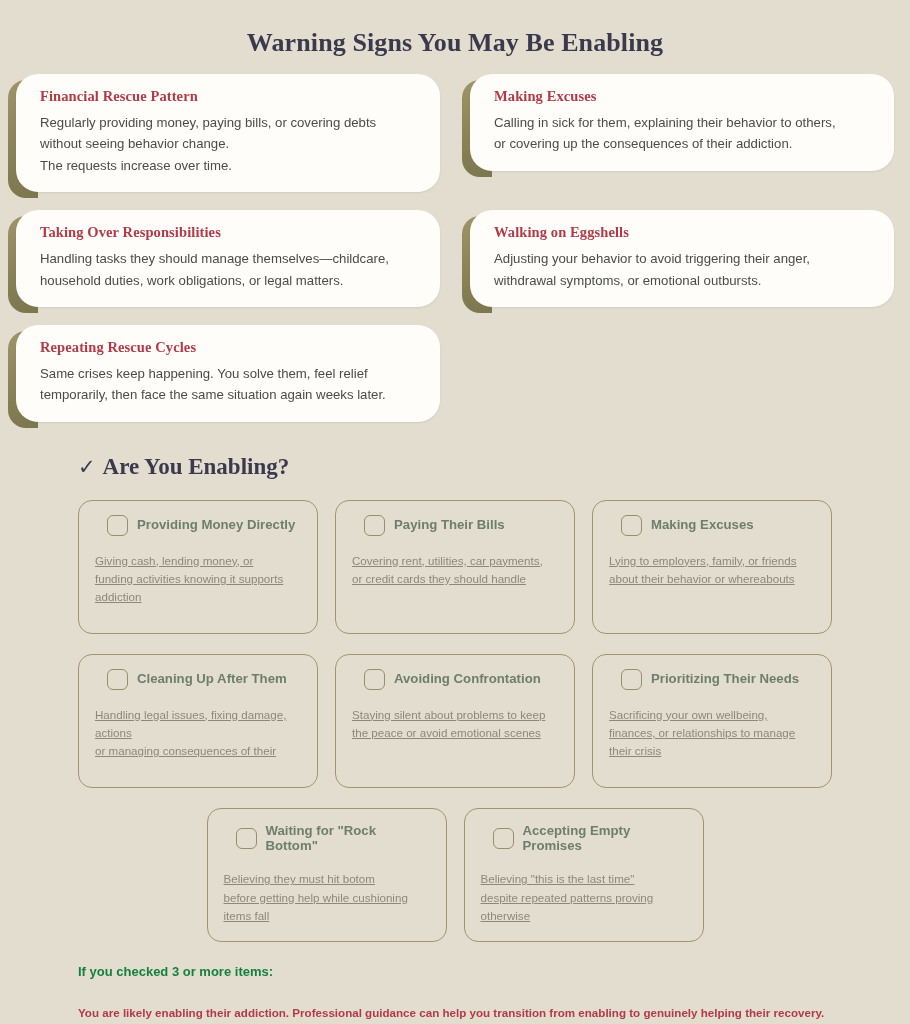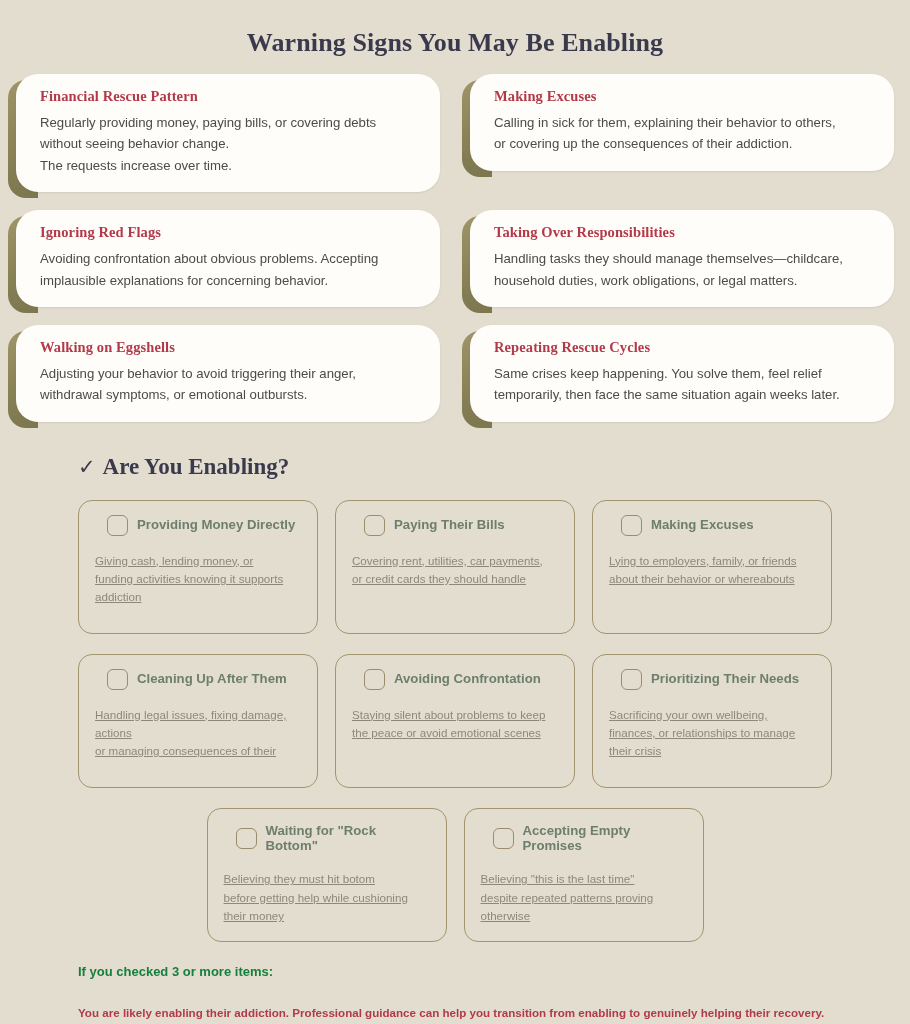--- a/index.html
+++ b/index.html
@@ -212,29 +212,20 @@
         <div class="warn-card-inner">
           <div class="warn-title">Making Excuses</div>
           <div class="warn-body">
             <span class="ln">Calling in sick for them, explaining their behavior to others,</span>
             <span class="ln">or covering up the consequences of their addiction.</span>
           </div>
         </div>
       </div>
       <div class="warn-card">
         <div class="warn-card-inner">
-          <div class="warn-title">Ignoring Red Flags</div>
-          <div class="warn-body">
-            <span class="ln">Avoiding confrontation about obvious problems. Accepting</span>
-            <span class="ln">implausible explanations for concerning behavior.</span>
-          </div>
-        </div>
-      </div>
-      <div class="warn-card">
-        <div class="warn-card-inner">
           <div class="warn-title">Taking Over Responsibilities</div>
           <div class="warn-body">
             <span class="ln">Handling tasks they should manage themselves—childcare,</span>
             <span class="ln">household duties, work obligations, or legal matters.</span>
           </div>
         </div>
       </div>
       <div class="warn-card">
         <div class="warn-card-inner">
           <div class="warn-title">Walking on Eggshells</div>
@@ -331,21 +322,21 @@
     <div class="check-grid last-row">
 
     <div class="check-card">
           <div class="check-card-head">
             <span class="checkbox"></span>
             <span class="check-title">Waiting for "Rock Bottom"</span>
           </div>
           <div class="check-desc">
             <span class="ln">Believing they must hit botom</span>
             <span class="ln">before getting help while cushioning</span>
-            <span class="ln">their money</span>
+            <span class="ln">items fall</span>
           </div>
         </div>
         <div class="check-card">
           <div class="check-card-head">
             <span class="checkbox"></span>
             <span class="check-title">Accepting Empty Promises</span>
           </div>
           <div class="check-desc">
             <span class="ln">Believing "this is the last time"</span>
             <span class="ln">despite repeated patterns proving</span>

